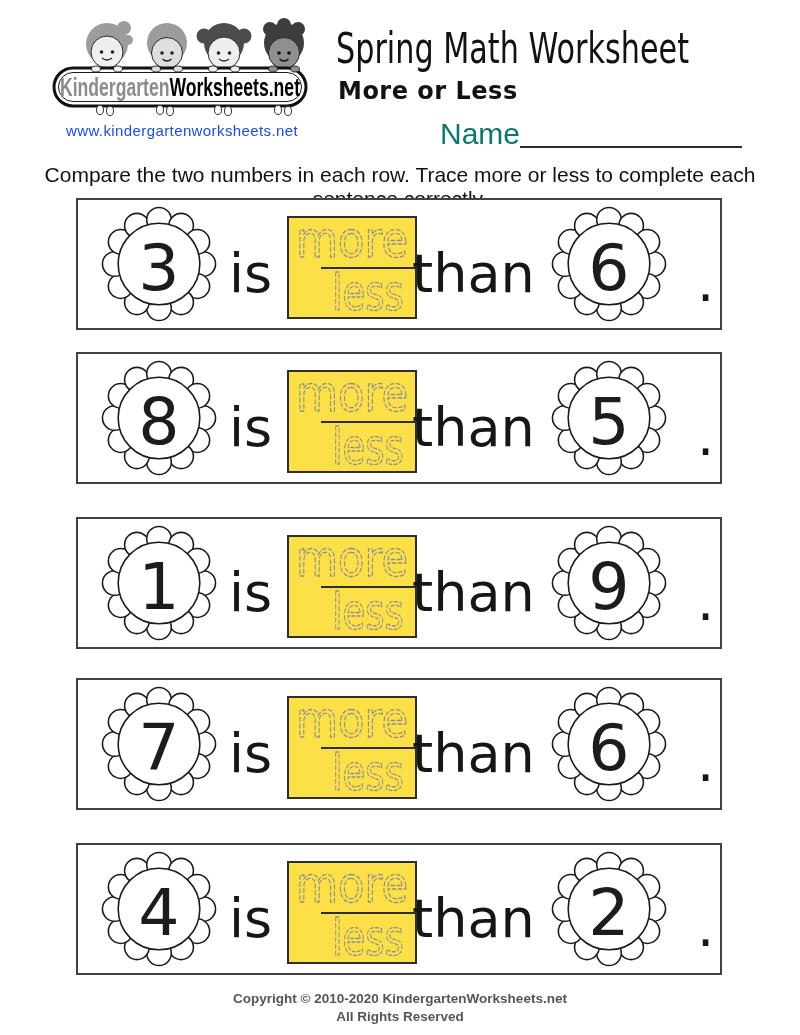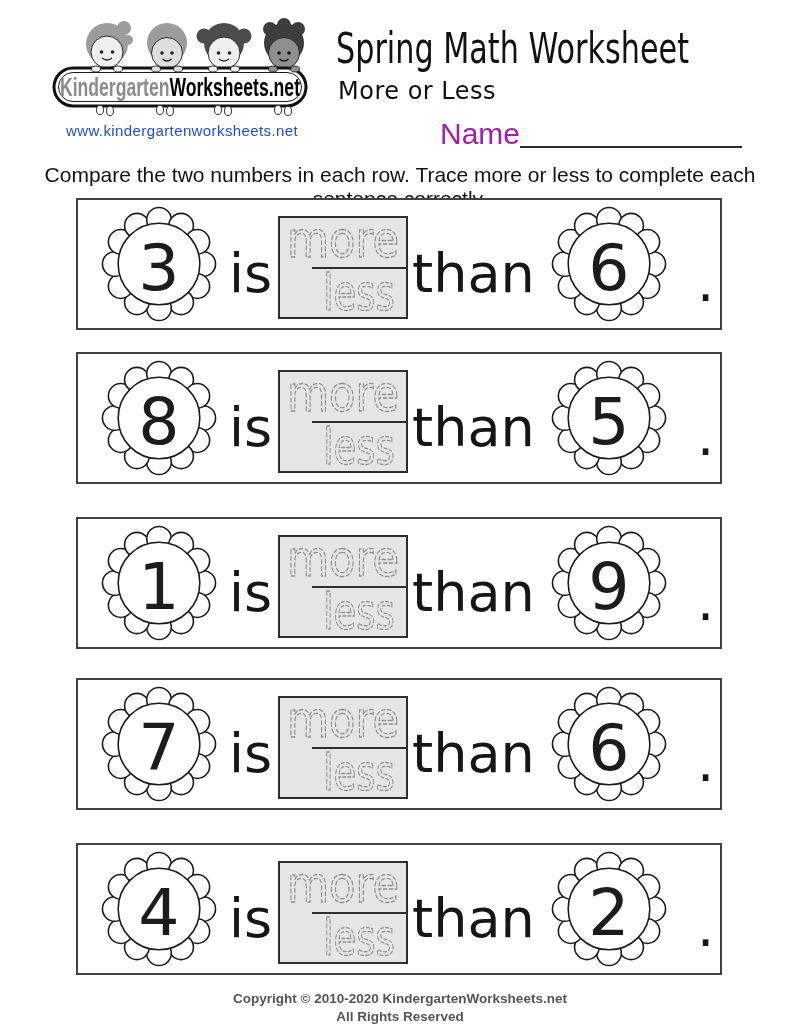--- a/index.html
+++ b/index.html
@@ -15,28 +15,28 @@
     position:absolute; left:66px; top:122px;
     font-size:15px; color:#1d4ed8; letter-spacing:.4px;
   }
   .title {
     position:absolute; left:336px; top:24px; white-space:nowrap;
     font-family:"DejaVu Sans", sans-serif; font-size:42px; color:#121212;
     transform:scaleX(.72); transform-origin:left top;
   }
   .subtitle {
     position:absolute; left:338px; top:77px;
-    font-family:"DejaVu Sans", sans-serif; font-weight:normal; font-size:24px;
+    font-family:"DejaVu Sans", sans-serif; font-weight:bold; font-size:24px;
     letter-spacing:.5px; color:#121212;
   }
   .name-row {
     position:absolute; left:440px; top:117px; width:302px;
     display:flex; align-items:flex-end;
   }
-  .name-label { font-size:30px; color:#a21caf; }
+  .name-label { font-size:30px; color:#0f766e; }
   .name-line { flex:1; border-bottom:2.5px solid #2b2b2b; margin-bottom:3px; height:0; }
   .instructions {
     position:absolute; left:0; top:163px; width:100%;
     text-align:center; font-size:21px; color:#121212;
   }
   
   .wrow {
     position:absolute; left:76px; width:646px; height:132px;
     border:2px solid #414141; background:#fff;
   }
@@ -49,22 +49,22 @@
   }
   .word {
     position:absolute; top:47px; line-height:1; white-space:nowrap;
     font-family:"DejaVu Sans", sans-serif; font-size:54px; color:#161616;
   }
   .word-is   { left:151px; }
   .word-than { left:334px;text-align:right; }
   .period    { position:absolute; left:619px; top:56px; line-height:1;
                font-family:"DejaVu Sans", sans-serif; font-size:54px; color:#161616; }
   .trace-box {
-    position:absolute; left:200px; top:16px; width:130px; height:103px;
-    border:2px solid #2e2e2e; background:#e5e5e5;
+    position:absolute; left:209px; top:16px; width:130px; height:103px;
+    border:2px solid #2e2e2e; background:#fde047;
     display:flex; flex-direction:column;
   }
   .trace-half { flex:1; position:relative; }
   .trace-less { border-top:2px solid #2e2e2e;margin-left:32px; }
   .trace-half svg { position:absolute; left:0; top:0; width:100%; height:100%; overflow:visible; }
   .trace-text {
     font-family:"DejaVu Sans", sans-serif; font-size:50px;
     fill:none; stroke:#8f8f8f; stroke-width:1.3;
     stroke-dasharray:4 2.8; stroke-linecap:round;
   }

